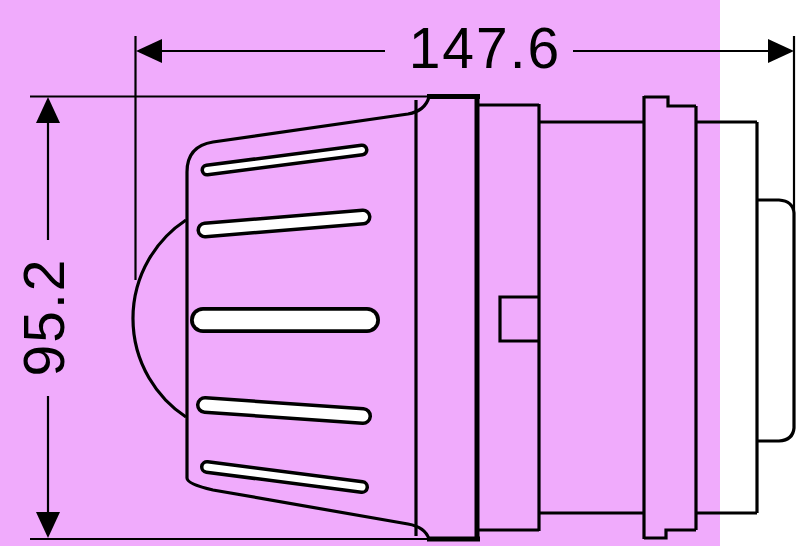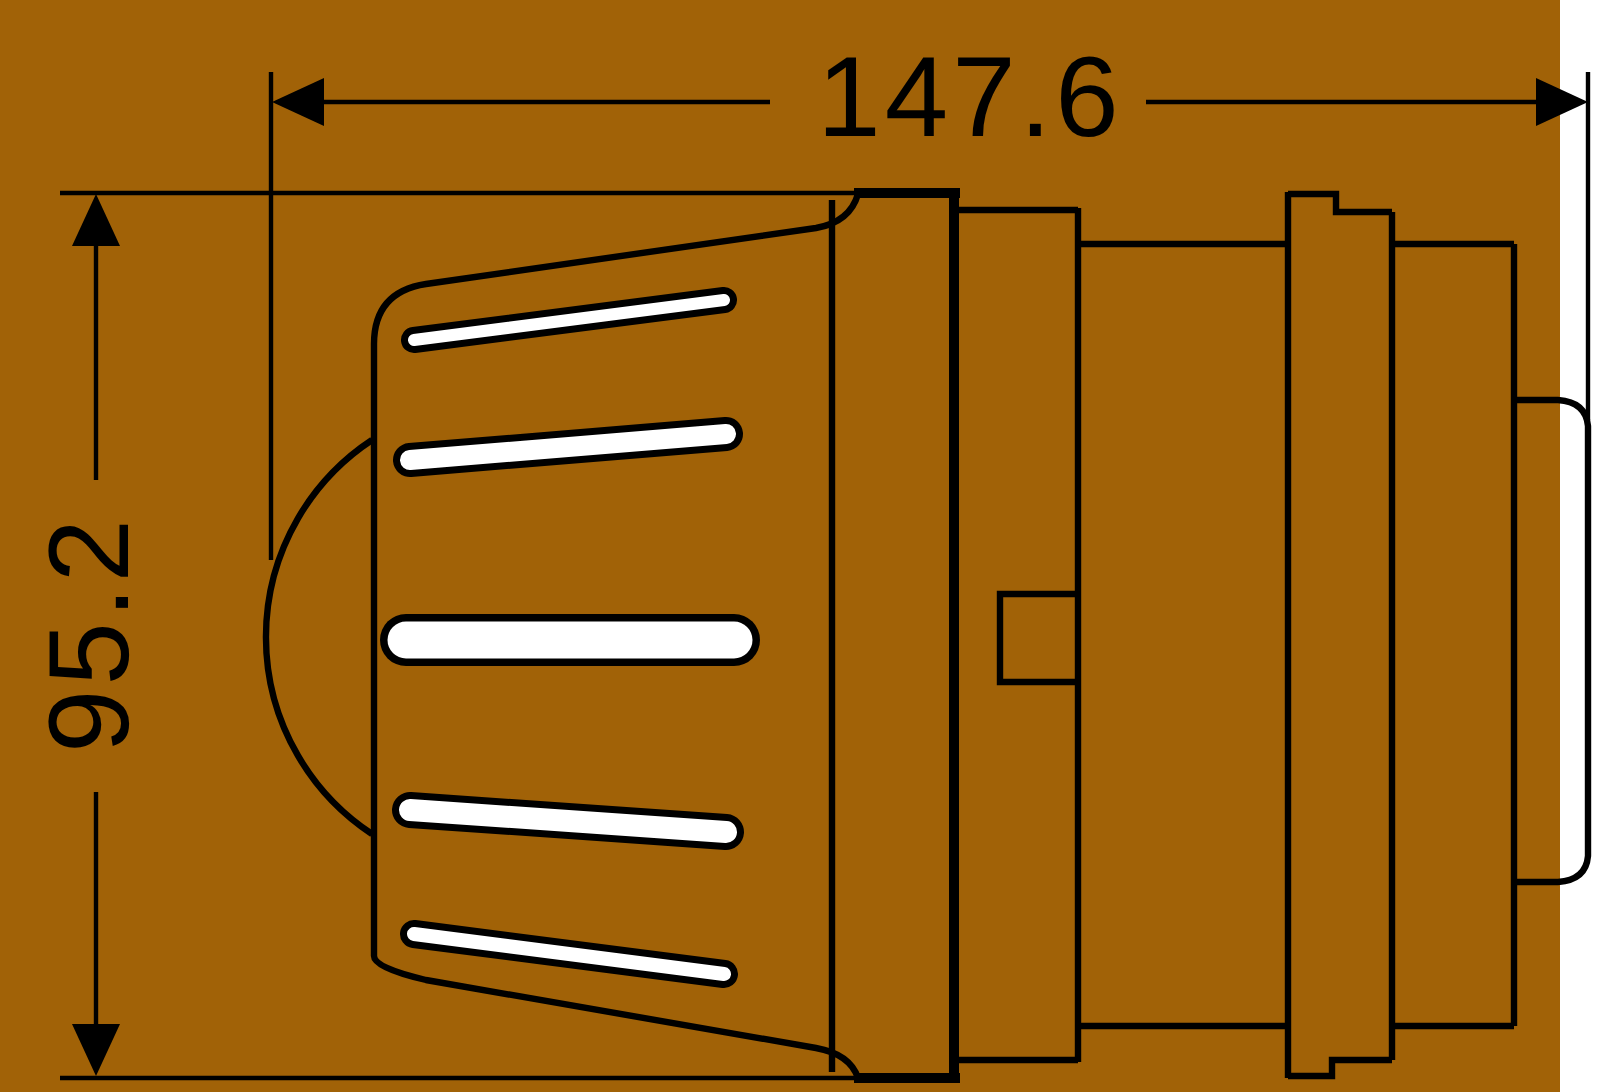--- a/index.html
+++ b/index.html
@@ -6,23 +6,23 @@
     margin: 0;
     padding: 0;
     background: #ffffff;
     width: 800px;
     height: 546px;
     overflow: hidden;
     font-family: "Liberation Sans", sans-serif;
   }
   .drawing-stage {
     position: relative;
-    width: 780px;
+    width: 720px;
     height: 546px;
-    background: #a16207;
+    background: #f0abfc;
   }
   svg { display: block; }
   .dim-text {
     font-family: "Liberation Sans", sans-serif;
     font-size: 57px;
     letter-spacing: 2px;
     fill: #000000;
   }
   .obj { stroke: #000000; fill: none; stroke-width: 3.2; }
   .obj-thick { stroke: #000000; fill: none; stroke-width: 5; }

